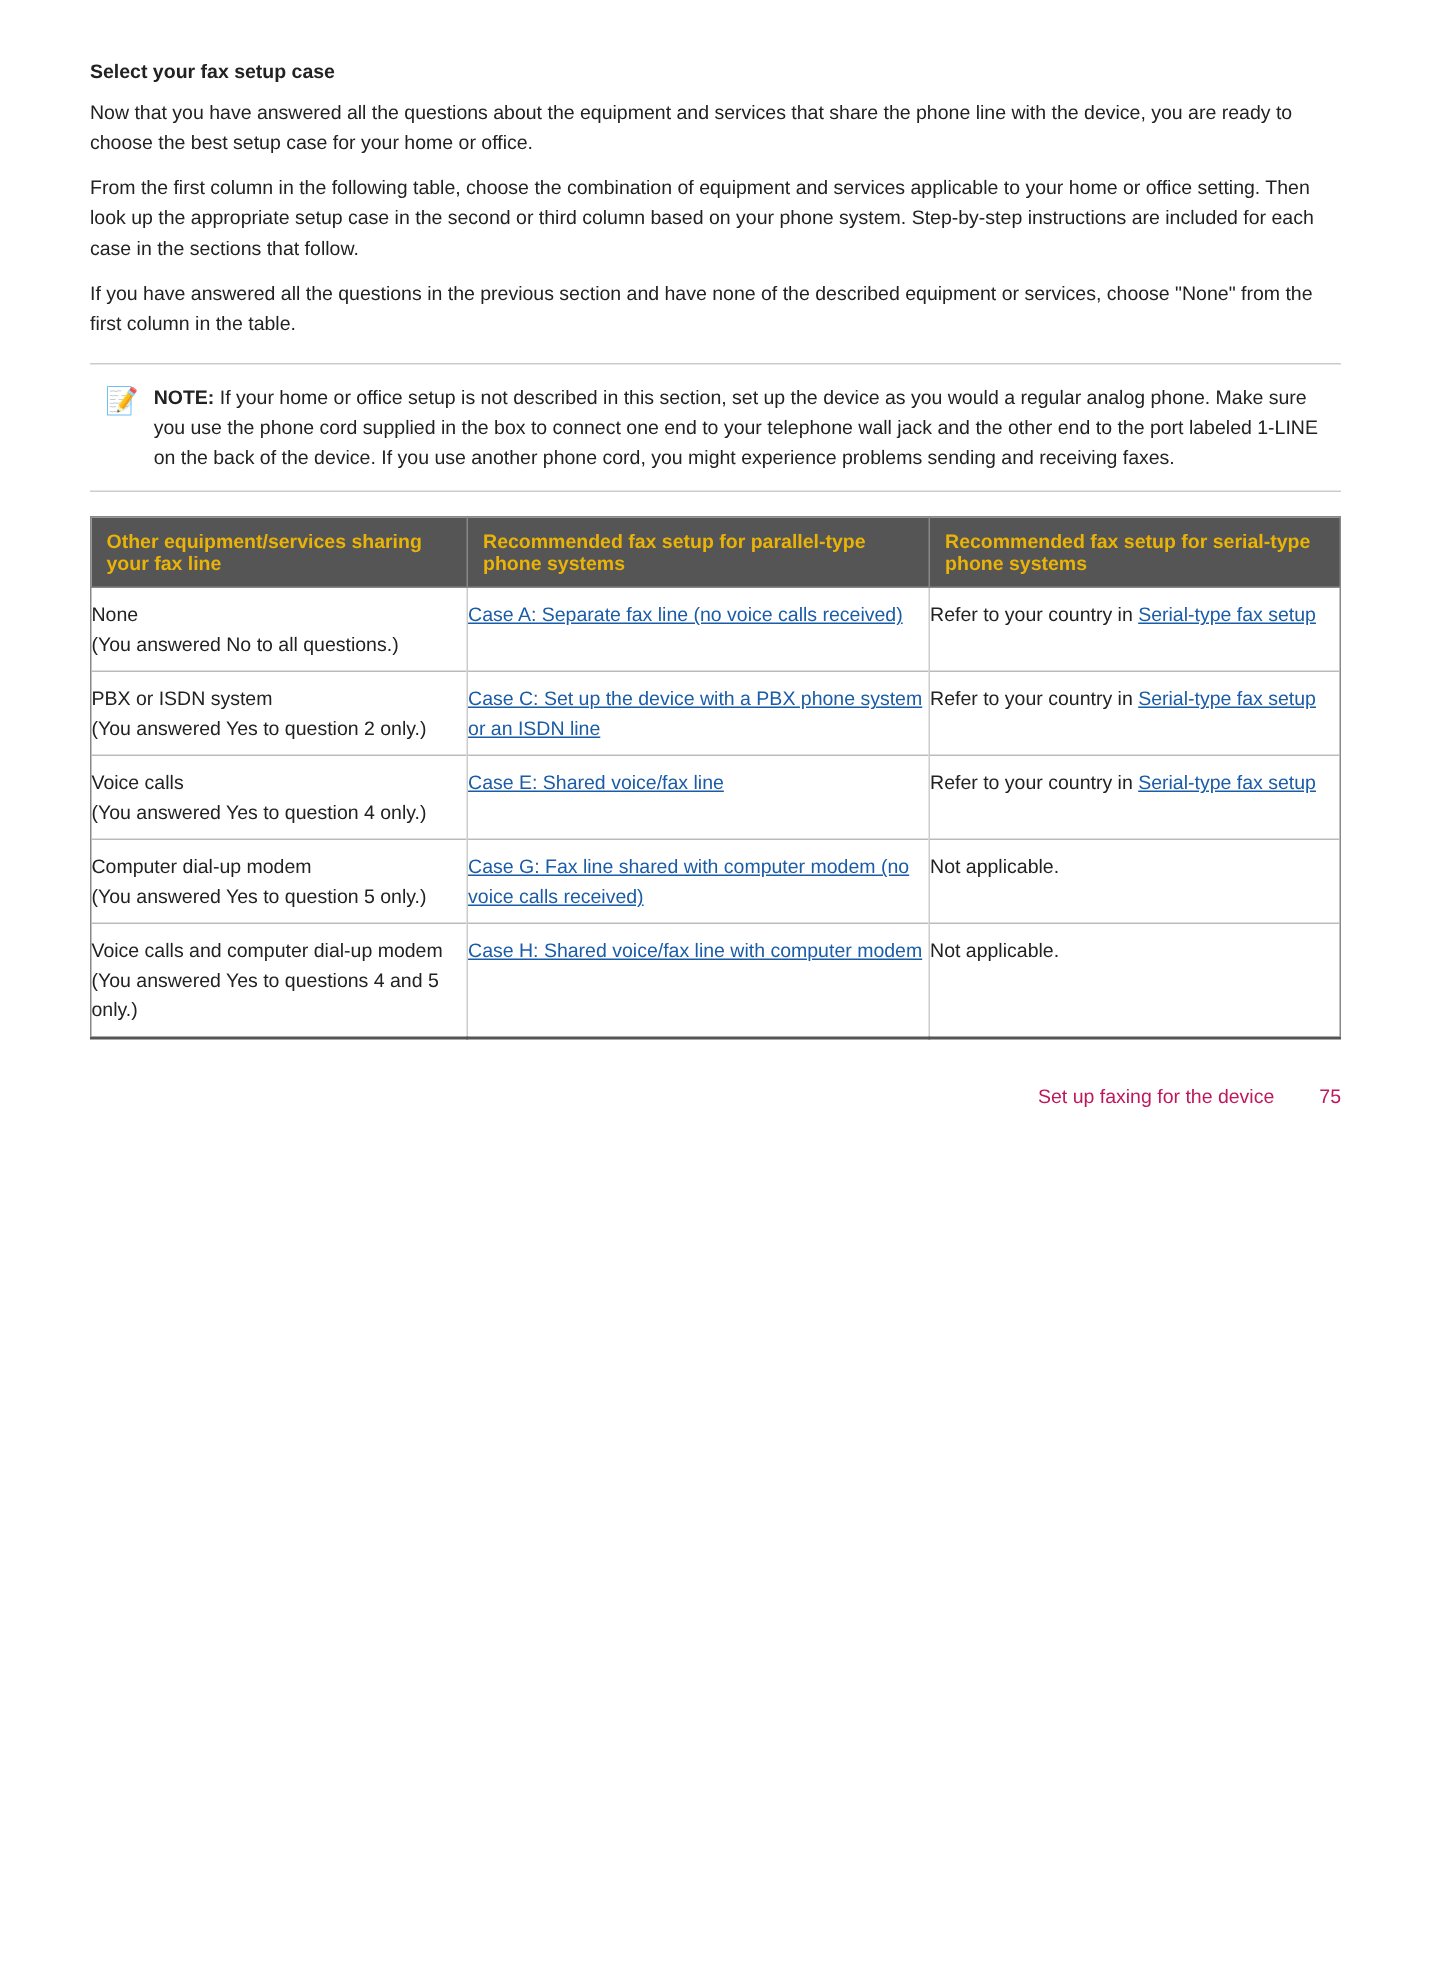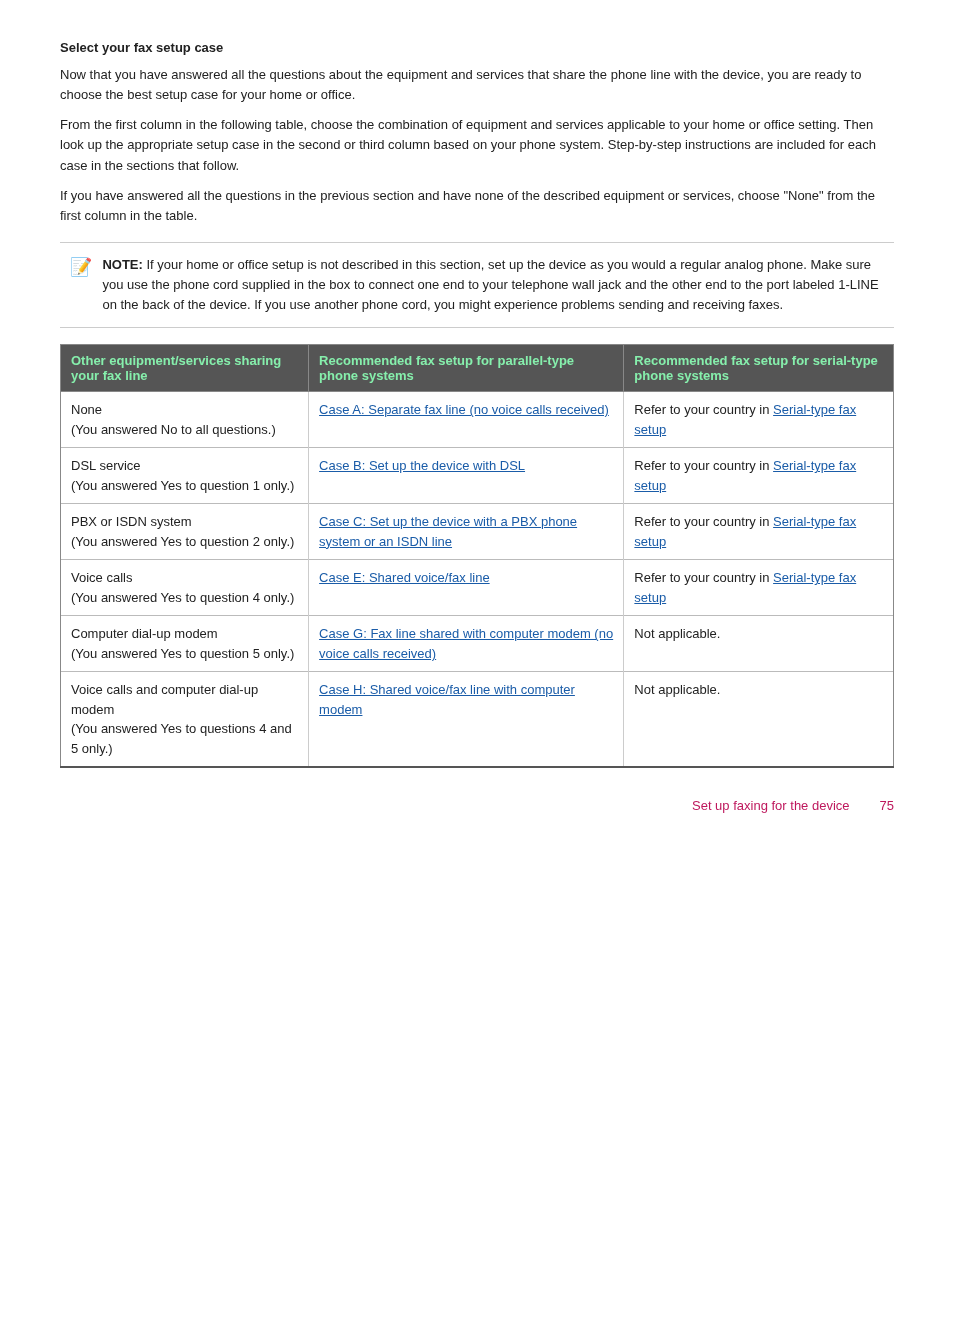--- a/index.html
+++ b/index.html
@@ -48,38 +48,38 @@
       font-weight: bold;
     }
     table {
       width: 100%;
       border-collapse: collapse;
       margin-top: 10px;
       font-size: 13px;
     }
     table thead tr {
       background: #555;
-      color: #86efac;
+      color: #eab308;
     }
     table thead th {
       padding: 8px 10px;
       text-align: left;
       font-weight: bold;
       font-size: 13px;
       vertical-align: top;
       border: 1px solid #888;
     }
     table tbody tr {
       border-bottom: 1px solid #bbb;
     }
     table tbody tr:last-child {
       border-bottom: 2px solid #555;
     }
     table tbody td {
-      padding: 8px 10px;
+      padding: 8px 0;
       vertical-align: top;
       border-left: 1px solid #ccc;
       border-right: 1px solid #ccc;
       line-height: 1.5;
     }
     table tbody td:first-child {
       border-left: 1px solid #888;
     }
     table tbody td:last-child {
       border-right: 1px solid #888;
@@ -128,25 +128,20 @@
       <th id="th2">Recommended fax setup for serial-type phone systems</th>
     </tr>
   </thead>
   <tbody id="table-body">
   <tr>
         <td>None<br>(You answered No to all questions.)</td>
         <td><a href="#">Case A: Separate fax line (no voice calls received)</a></td>
         <td>Refer to your country in <a href="#">Serial-type fax setup</a></td>
       </tr>
       <tr>
-        <td>DSL service<br>(You answered Yes to question 1 only.)</td>
-        <td><a href="#">Case B: Set up the device with DSL</a></td>
-        <td>Refer to your country in <a href="#">Serial-type fax setup</a></td>
-      </tr>
-      <tr>
         <td>PBX or ISDN system<br>(You answered Yes to question 2 only.)</td>
         <td><a href="#">Case C: Set up the device with a PBX phone system or an ISDN line</a></td>
         <td>Refer to your country in <a href="#">Serial-type fax setup</a></td>
       </tr>
       <tr>
         <td>Voice calls<br>(You answered Yes to question 4 only.)</td>
         <td><a href="#">Case E: Shared voice/fax line</a></td>
         <td>Refer to your country in <a href="#">Serial-type fax setup</a></td>
       </tr>
       <tr>

